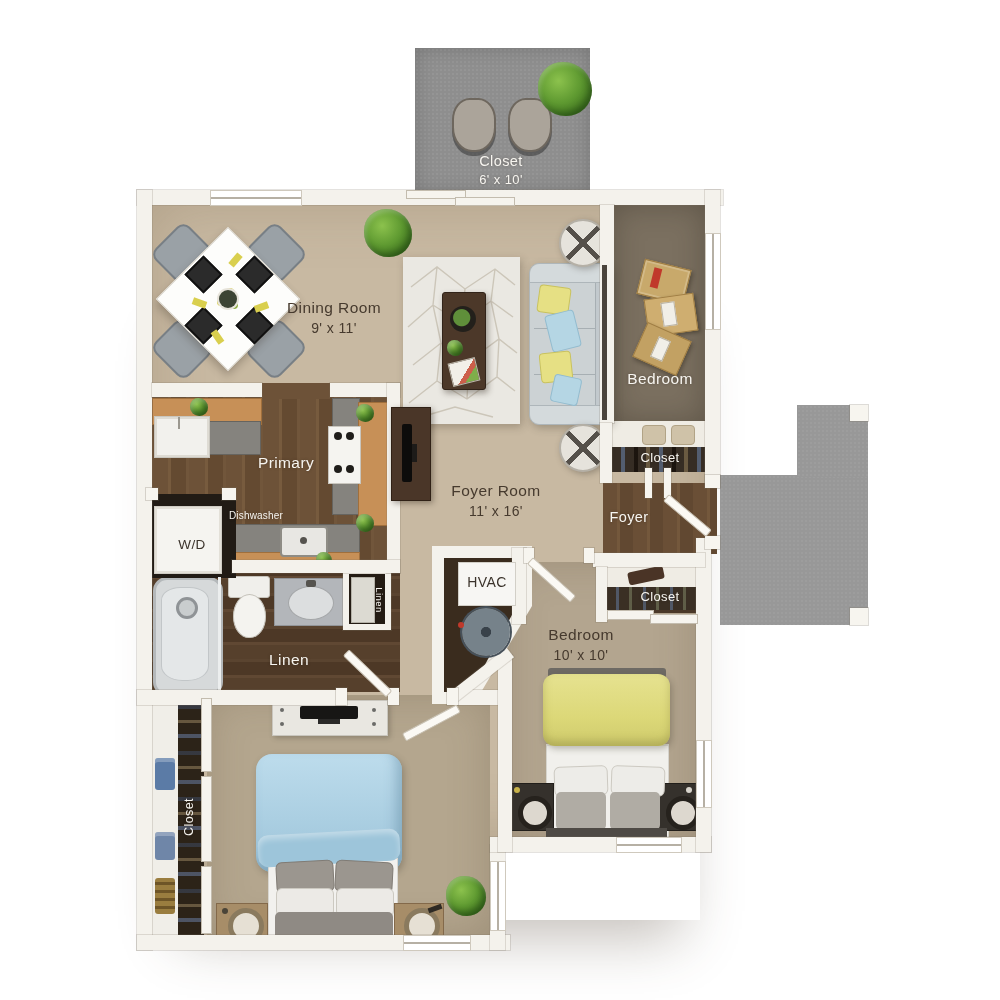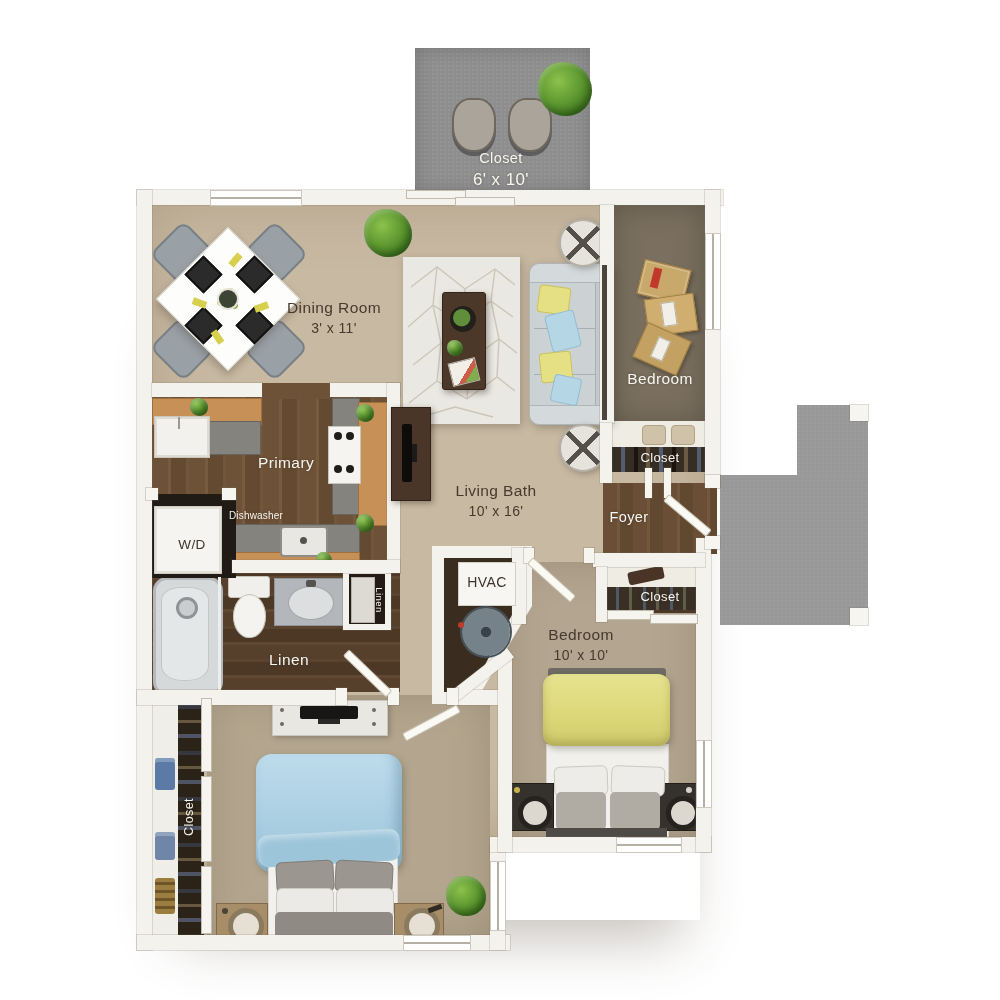--- a/index.html
+++ b/index.html
@@ -35,21 +35,21 @@
   <div class="abs" style="left:160px;top:280px;width:540px;height:640px;z-index:0;box-shadow:0 36px 55px -18px rgba(80,65,50,.33);"></div>
 
   <div class="abs" style="left:415px;top:48px;width:175px;height:144px;z-index:1;background:#8e8e8e;
               background-image:radial-gradient(rgba(255,255,255,.06) 1px,transparent 1px);background-size:4px 4px;
               box-shadow:inset 0 0 18px rgba(0,0,0,.18);"></div>
   <div class="abs" style="left:452px;top:98px;width:40px;height:50px;z-index:3;background:#aba49a;border:2px solid #6e675e;border-radius:40% 40% 46% 46%;box-shadow:0 4px 0 rgba(30,30,30,.45);"></div>
   <div class="abs" style="left:508px;top:98px;width:40px;height:50px;z-index:3;background:#aba49a;border:2px solid #6e675e;border-radius:40% 40% 46% 46%;box-shadow:0 4px 0 rgba(30,30,30,.45);"></div>
   <div class="plant" style="left:538px;top:62px;width:54px;height:54px;"></div>
   <div class="lbl white" style="left:501px;top:170px;">
     <div class="nm" style="font-size:14.5px">Closet</div>
-    <div class="dm" style="font-size:17px">6' x 10'</div>
+    <div class="dm" style="font-size:13px">6' x 10'</div>
   </div>
 
   <div class="abs" style="left:720px;top:475px;width:148px;height:150px;z-index:1;background:#989898;
               background-image:radial-gradient(rgba(255,255,255,.05) 1px,transparent 1px);background-size:4px 4px;"></div>
   <div class="abs" style="left:797px;top:405px;width:71px;height:72px;z-index:1;background:#989898;
               background-image:radial-gradient(rgba(255,255,255,.05) 1px,transparent 1px);background-size:4px 4px;"></div>
   <div class="nub" style="left:850px;top:405px;width:18px;height:16px;"></div>
   <div class="nub" style="left:850px;top:608px;width:18px;height:17px;"></div>
 
   <div class="floor" style="left:152px;top:205px;width:553px;height:632px;background:#c8b9a2;
@@ -274,25 +274,25 @@
   <div class="win-v" style="left:490px;top:861px;width:14px;height:68px;"></div>
   <div class="win-h" style="left:403px;top:935px;width:66px;height:14px;"></div>
 
   <div class="doorbar" style="left:666px;top:493px;width:54px;transform:rotate(40deg);transform-origin:left center;"></div>
   <div class="doorbar" style="left:530px;top:556px;width:56px;transform:rotate(42deg);transform-origin:left center;"></div>
   <div class="doorbar" style="left:346px;top:648px;width:58px;transform:rotate(44deg);transform-origin:left center;"></div>
   <div class="doorbar" style="left:404px;top:733px;width:60px;transform:rotate(-28deg);transform-origin:left center;"></div>
 
   <div class="lbl" style="left:334px;top:318px;">
     <div class="nm">Dining Room</div>
-    <div class="dm">3' x 11'</div>
+    <div class="dm">9' x 11'</div>
   </div>
   <div class="lbl" style="left:496px;top:501px;">
-    <div class="nm">Living Bath</div>
-    <div class="dm">10' x 16'</div>
+    <div class="nm">Foyer Room</div>
+    <div class="dm">11' x 16'</div>
   </div>
   <div class="lbl white" style="left:286px;top:463px;">
     <div class="nm">Primary</div>
   </div>
   <div class="lbl white" style="left:256px;top:516px;">
     <div style="font-size:10px;letter-spacing:.2px;">Dishwasher</div>
   </div>
   <div class="lbl" style="left:188px;top:545px;">
     <div style="font-size:13.5px;color:#3b332b;margin-left:8px;">W/D</div>
   </div>

